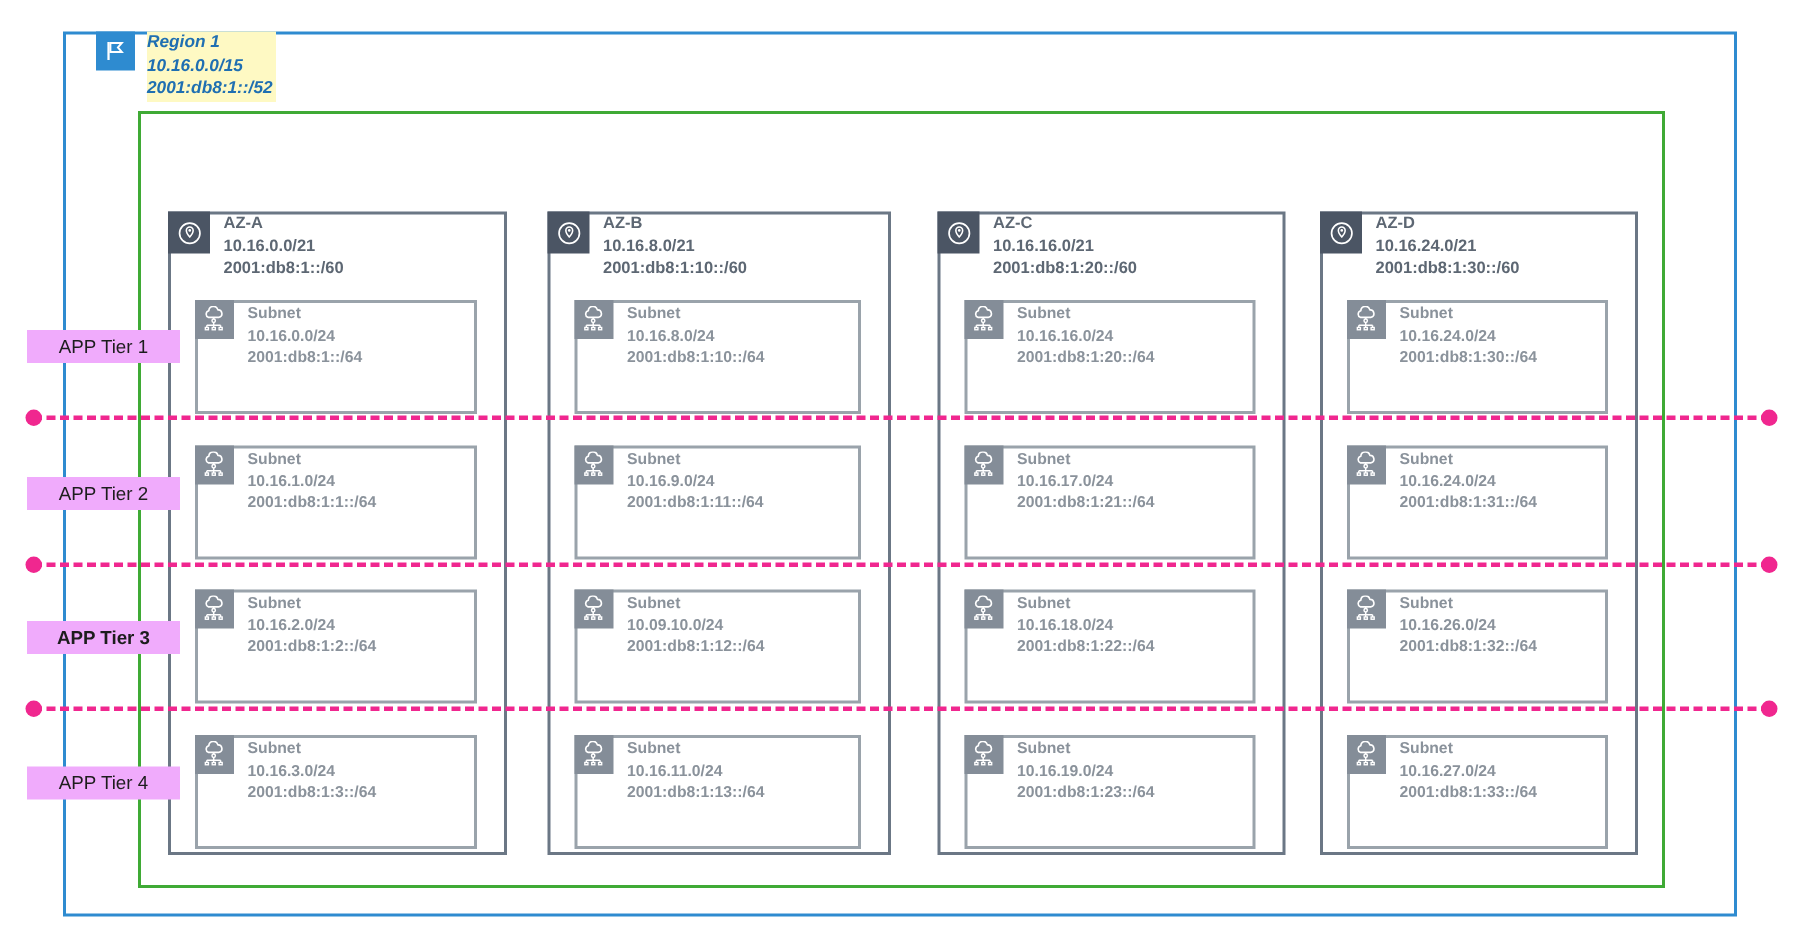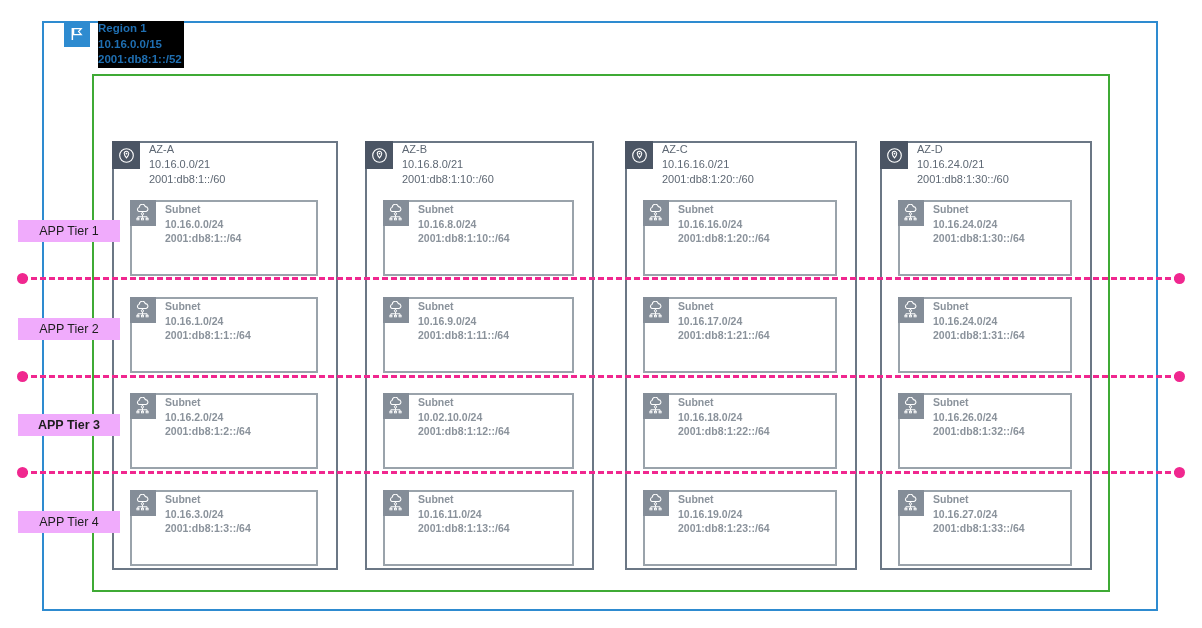--- a/index.html
+++ b/index.html
@@ -20,21 +20,21 @@
   }
   .region-head{
     position:absolute;left:64px;top:21px;display:flex;align-items:flex-start;z-index:6;
   }
   .region-icon{
     width:26px;height:26px;background:#2e8bd0;flex:0 0 auto;
     display:flex;align-items:center;justify-content:center;
   }
   .region-text{
     margin-left:8px;color:#1f6fb2;font-size:11.5px;font-weight:bold;line-height:15.5px;
-    white-space:nowrap;background:#000000;padding-right:2px;
+    white-space:nowrap;background:#fef9c3;padding-right:2px;font-style:italic;
   }
 
   
   .vpc-box{
     position:absolute;left:92px;top:74px;width:1018px;height:518px;
     border:2px solid #3faa35;box-sizing:border-box;background:transparent;
   }
   .vpc-head{
     position:absolute;left:94px;top:83px;display:flex;align-items:flex-start;z-index:6;
   }
@@ -51,21 +51,21 @@
   .az-col{
     position:absolute;top:141px;height:429px;
     border:2px solid #6b7785;box-sizing:border-box;background:#ffffff;
   }
   .az-head{position:absolute;left:-2px;top:-2px;display:flex;align-items:flex-start;}
   .az-icon{
     width:28px;height:28px;background:#4b5564;flex:0 0 auto;
     display:flex;align-items:center;justify-content:center;
   }
   .az-text{
-    margin-left:9px;color:#5d6773;font-size:11px;font-weight:normal;line-height:15px;
+    margin-left:9px;color:#5d6773;font-size:11px;font-weight:bold;line-height:15px;
     white-space:nowrap;padding-top:1px;
   }
 
   
   .subnet{
     position:absolute;border:2px solid #9aa3ab;box-sizing:border-box;background:#ffffff;
     height:76px;
   }
   .subnet-inner{position:absolute;left:-2px;top:-2px;display:flex;align-items:flex-start;}
   .subnet-icon{
@@ -236,21 +236,21 @@
               <path d="M5.4 8.4 A2.6 2.6 0 0 1 5.8 3.5 A3.4 3.4 0 0 1 12.5 2.9 A2.8 2.8 0 0 1 13.4 8.4 Z" fill="none" stroke="#ffffff" stroke-width="1.2" stroke-linejoin="round"></path>
               <circle cx="9.4" cy="10.9" r="1.25" fill="none" stroke="#ffffff" stroke-width="1.1"></circle>
               <path d="M9.4 8.4 V9.6" stroke="#ffffff" stroke-width="1.1"></path>
               <path d="M9.4 12.2 V14.2 M4.3 14.2 H14.5 M4.3 14.2 V16.0 M14.5 14.2 V16.0" stroke="#ffffff" stroke-width="1.1" fill="none"></path>
               <rect x="3.2" y="15.9" width="2.3" height="1.7" fill="none" stroke="#ffffff" stroke-width="1"></rect>
               <rect x="8.3" y="15.9" width="2.3" height="1.7" fill="none" stroke="#ffffff" stroke-width="1"></rect>
               <rect x="13.4" y="15.9" width="2.3" height="1.7" fill="none" stroke="#ffffff" stroke-width="1"></rect>
               <path d="M9.4 14.2 V15.9" stroke="#ffffff" stroke-width="1"></path>
             </svg>
           </span>
-          <span class="subnet-text"><span>Subnet</span><br><span>10.02.10.0/24</span><br><span>2001:db8:1:12::/64</span></span>
+          <span class="subnet-text"><span>Subnet</span><br><span>10.09.10.0/24</span><br><span>2001:db8:1:12::/64</span></span>
         </div>
       </div>
       <div class="subnet" style="left: 383px; top: 490px; width: 191px;">
         <div class="subnet-inner">
           <span class="subnet-icon">
             <svg width="18" height="18" viewBox="0 0 20 20" aria-hidden="true">
               <path d="M5.4 8.4 A2.6 2.6 0 0 1 5.8 3.5 A3.4 3.4 0 0 1 12.5 2.9 A2.8 2.8 0 0 1 13.4 8.4 Z" fill="none" stroke="#ffffff" stroke-width="1.2" stroke-linejoin="round"></path>
               <circle cx="9.4" cy="10.9" r="1.25" fill="none" stroke="#ffffff" stroke-width="1.1"></circle>
               <path d="M9.4 8.4 V9.6" stroke="#ffffff" stroke-width="1.1"></path>
               <path d="M9.4 12.2 V14.2 M4.3 14.2 H14.5 M4.3 14.2 V16.0 M14.5 14.2 V16.0" stroke="#ffffff" stroke-width="1.1" fill="none"></path>

